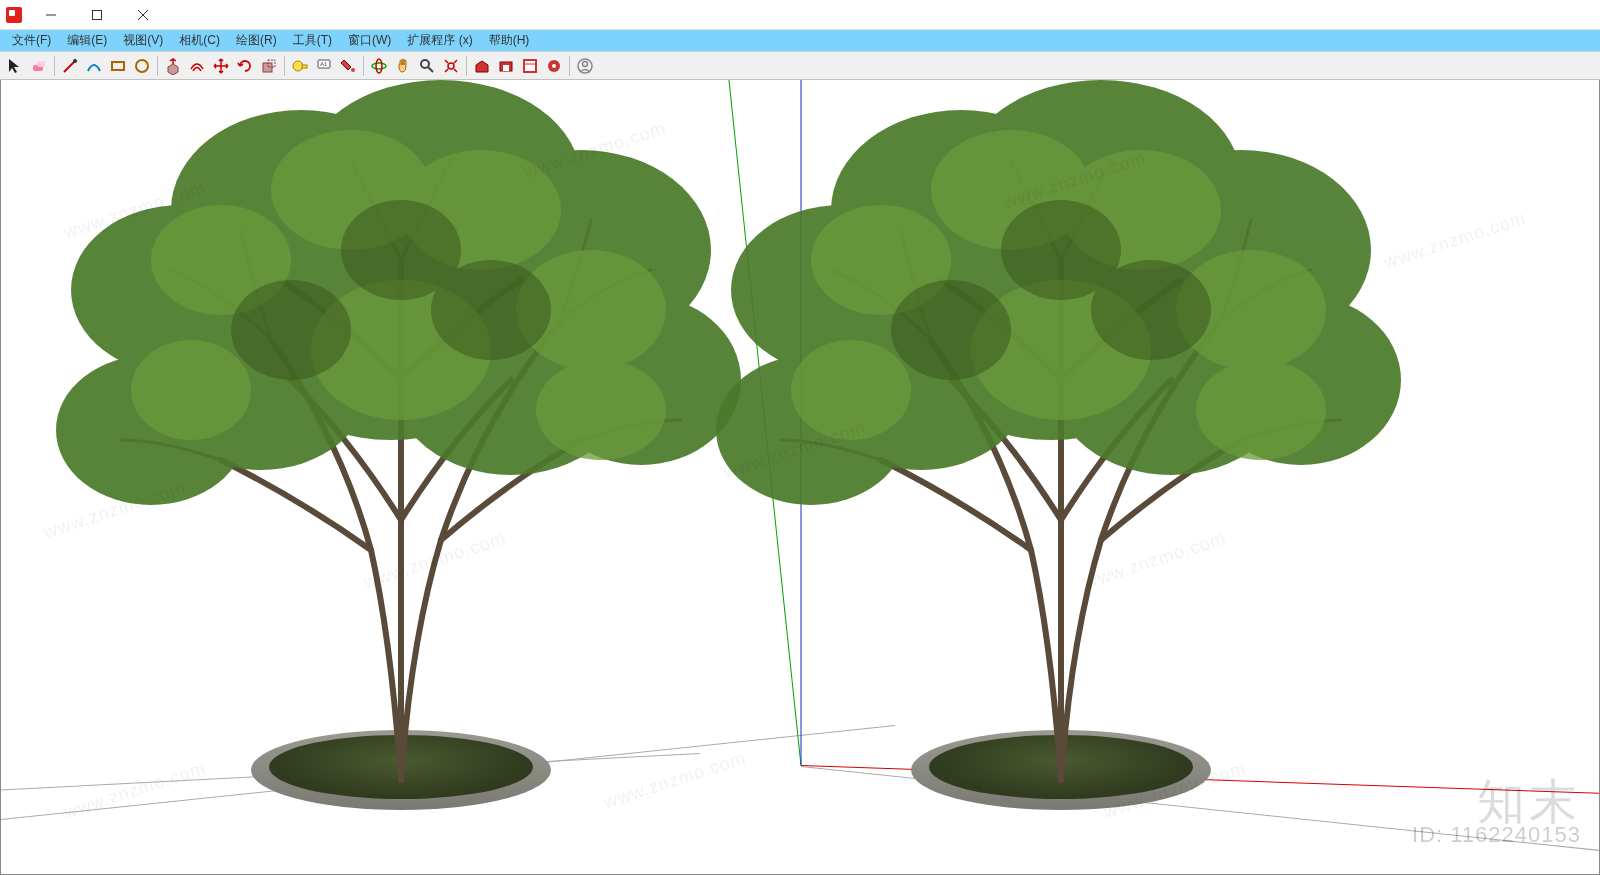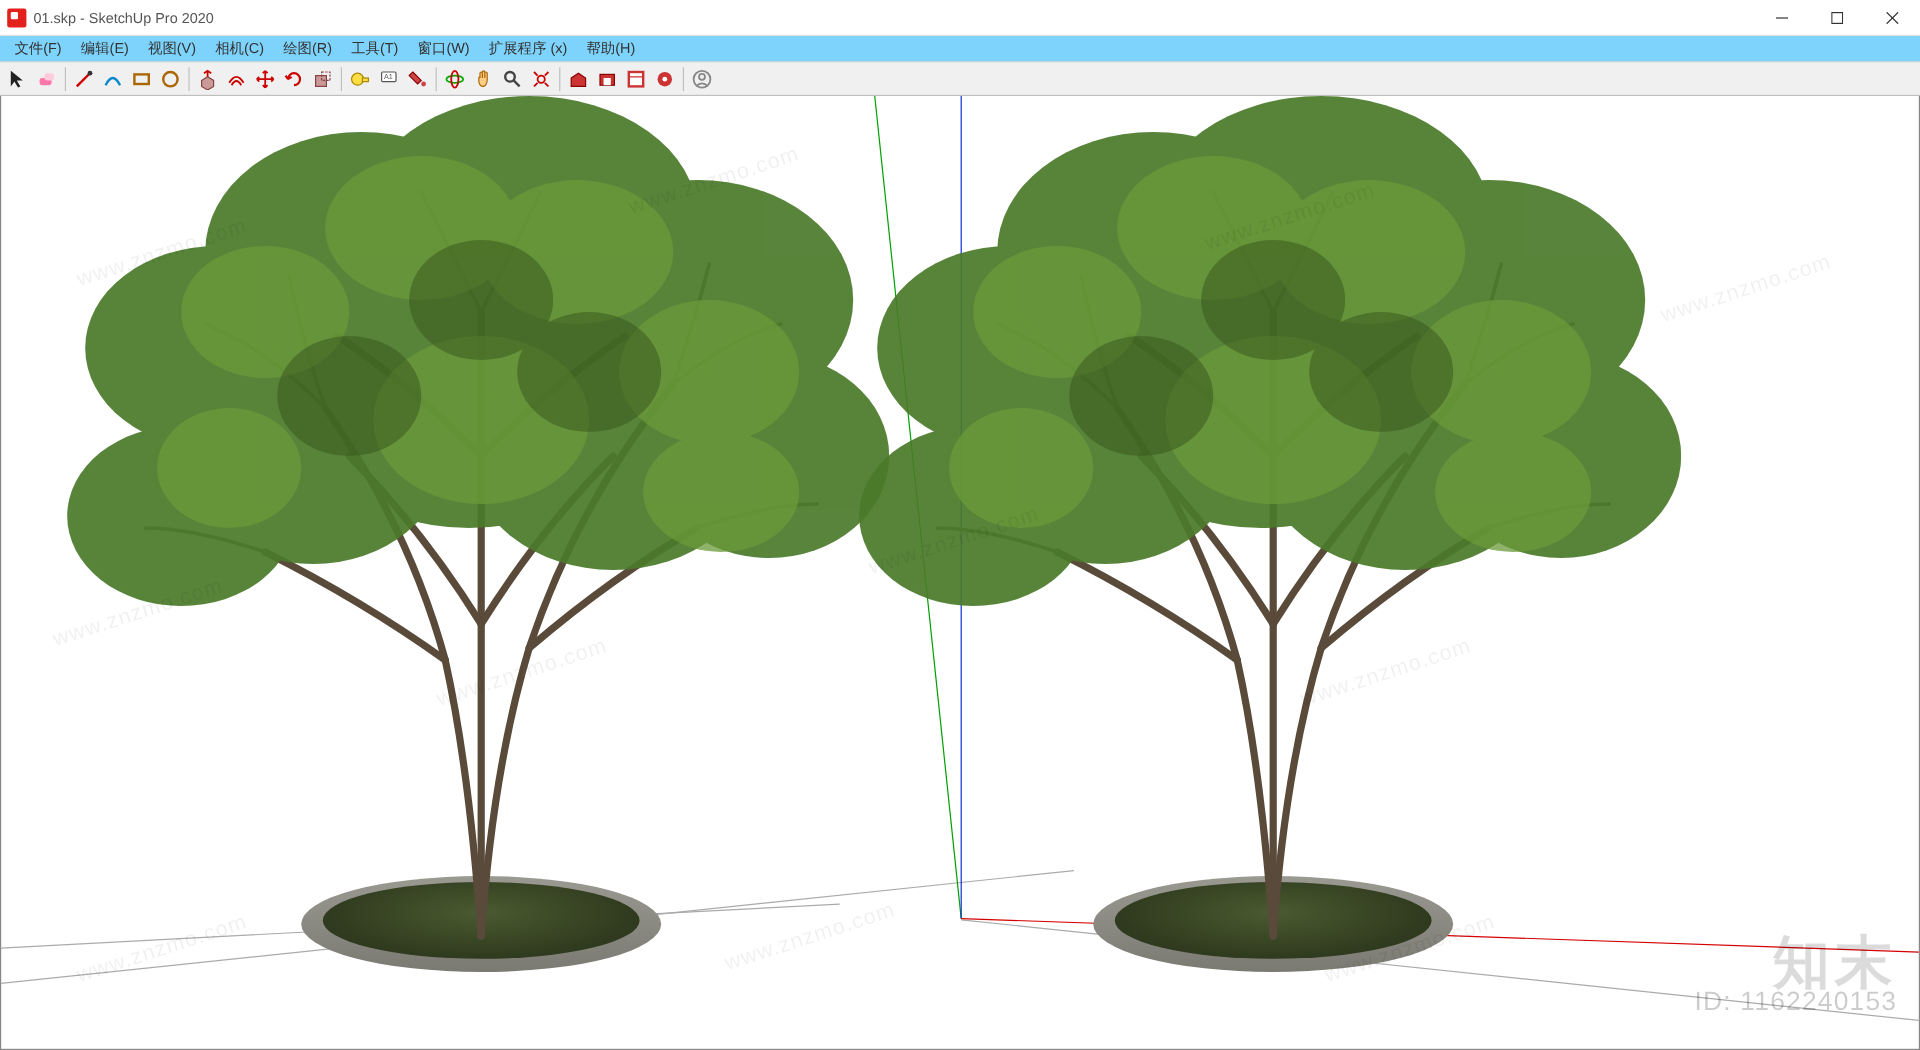--- a/index.html
+++ b/index.html
@@ -33,29 +33,28 @@
 .planter { position: absolute; width: 300px; height: 80px; }
 .planter .rim { position: absolute; width: 100%; height: 100%; border-radius: 50%; background: linear-gradient(180deg,#9a9a92 0%,#7a7a72 100%); }
 .planter .soil { position: absolute; left: 6%; top: 6%; width: 88%; height: 80%; border-radius: 50%; background: radial-gradient(ellipse at 50% 40%, #4a5a30 0%, #2f3a1e 70%); }
 
 
 .tree { position: absolute; pointer-events: none; }
 .tree svg { width: 100%; height: 100%; }
 
 
 .wm { position: absolute; color: rgba(0,0,0,0.06); font-size: 18px; transform: rotate(-18deg); pointer-events: none; white-space: nowrap; letter-spacing: 1px; }
-.wm-big { position: absolute; right: 18px; bottom: 40px; color: rgba(0,0,0,0.14); font-size: 48px; font-weight: 700; letter-spacing: 4px; pointer-events: none; }
+.wm-big { position: absolute; right: 18px; bottom: 40px; color: rgba(0,0,0,0.14); font-size: 48px; font-weight: 400; letter-spacing: 4px; pointer-events: none; }
 .wm-id  { position: absolute; right: 18px; bottom: 26px; color: rgba(0,0,0,0.2); font-size: 22px; font-weight: 500; letter-spacing: 1px; pointer-events: none; }
 </style>
 </head>
 <body>
 
 <div class="titlebar">
   <div class="app-icon"></div>
-  <div class="title">01.skp - SketchUp Pro 2020</div>
   <div class="win-controls">
     <div class="win-btn">
       <svg viewBox="0 0 10 10">
           <line x1="0" y1="5" x2="10" y2="5"></line>
         </svg>
     </div>
     <div class="win-btn">
       <svg viewBox="0 0 10 10">
           <rect x="0.5" y="0.5" width="9" height="9"></rect>
         </svg>

